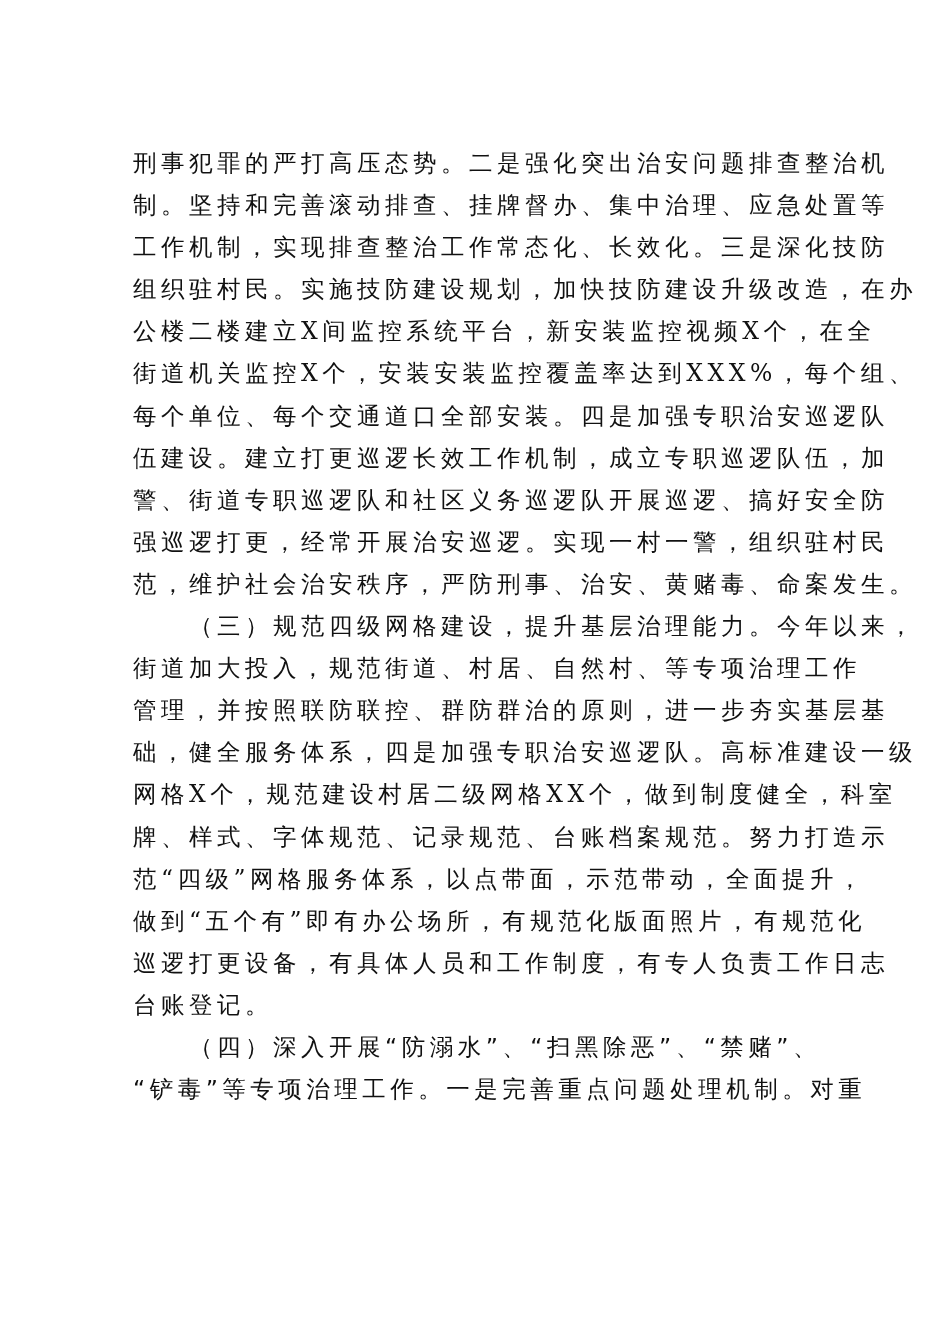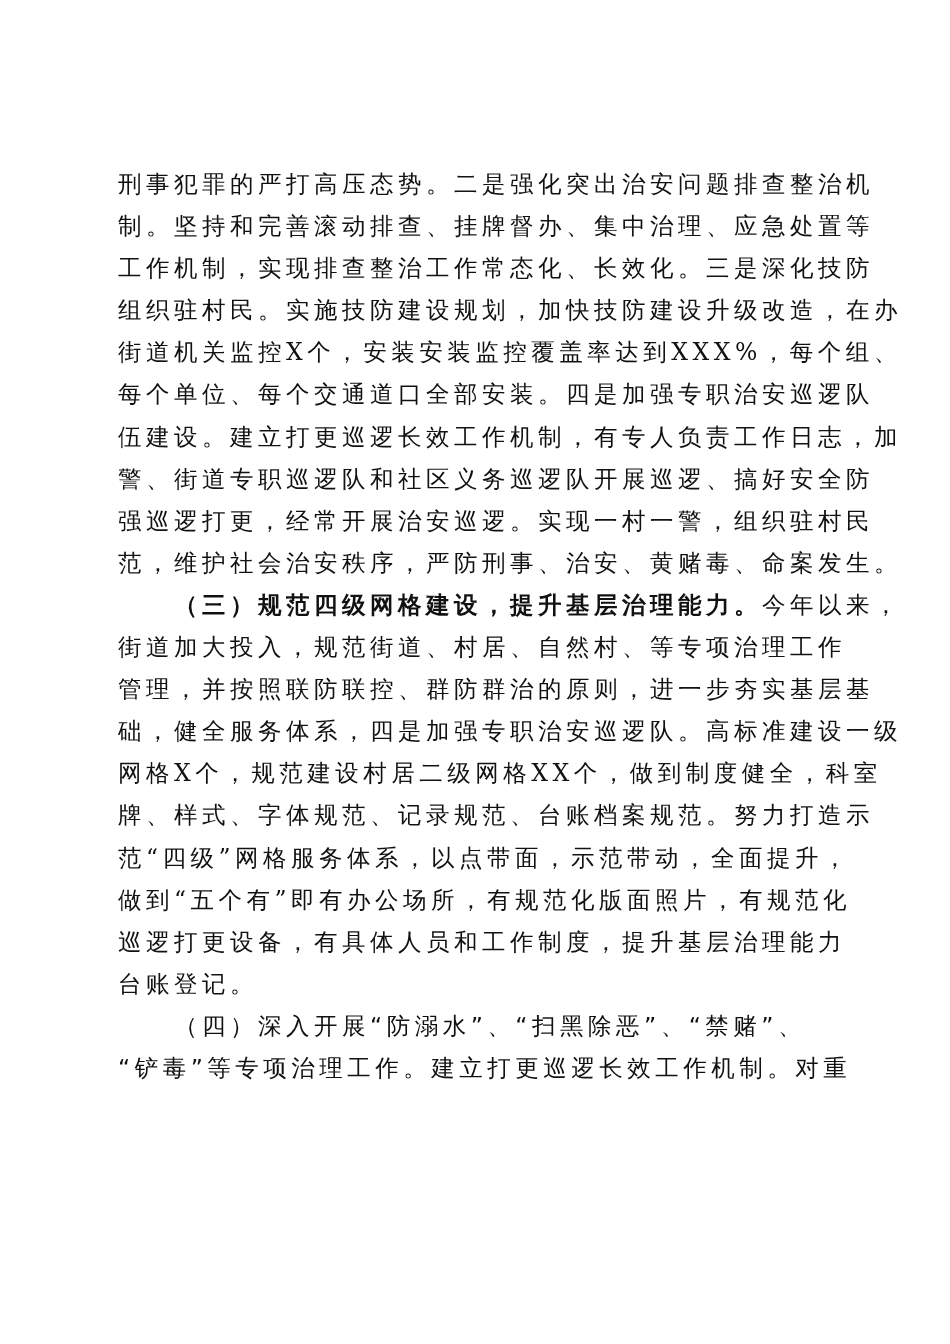--- a/index.html
+++ b/index.html
@@ -1,51 +1,52 @@
 <!DOCTYPE html>
 <html><head>
   <meta charset="utf-8">
   <style>
     html, body { margin: 0; padding: 0; background: #ffffff; }
     body { width: 950px; height: 1344px; position: relative; overflow: hidden; }
-    .page { position: absolute; left: 118px; top: 146px; width: 710px; margin-top: 21px; }
+    .page { position: absolute; left: 133px; top: 146px; width: 710px; }
     .line {
       height: 42.1px;
       line-height: 34px;
       font-family: "DejaVu Serif", "Liberation Serif", serif;
       font-size: 23.5px;
       color: #111111;
       white-space: nowrap;
       letter-spacing: 4.5px;
     }
     .indent { padding-left: 56px; }
-    .bold { font-weight: bold; }
+    .bold { font-weight: normal; }
     .kai { font-family: "DejaVu Sans", "Liberation Sans", sans-serif; }
   </style>
 </head>
 <body>
 
 <div class="page">
   <div class="line">刑事犯罪的严打高压态势。二是强化突出治安问题排查整治机</div>
   <div class="line">制。坚持和完善滚动排查、挂牌督办、集中治理、应急处置等</div>
   <div class="line">工作机制，实现排查整治工作常态化、长效化。三是深化技防</div>
   <div class="line">组织驻村民。实施技防建设规划，加快技防建设升级改造，在办</div>
+  <div class="line">公楼二楼建立X间监控系统平台，新安装监控视频X个，在全</div>
   <div class="line">街道机关监控X个，安装安装监控覆盖率达到XXX%，每个组、</div>
   <div class="line">每个单位、每个交通道口全部安装。四是加强专职治安巡逻队</div>
-  <div class="line">伍建设。建立打更巡逻长效工作机制，有专人负责工作日志，加</div>
+  <div class="line">伍建设。建立打更巡逻长效工作机制，成立专职巡逻队伍，加</div>
   <div class="line">警、街道专职巡逻队和社区义务巡逻队开展巡逻、搞好安全防</div>
   <div class="line">强巡逻打更，经常开展治安巡逻。实现一村一警，组织驻村民</div>
   <div class="line">范，维护社会治安秩序，严防刑事、治安、黄赌毒、命案发生。</div>
 
   <div class="line indent"><span class="bold">（三）规范四级网格建设，提升基层治理能力。</span><span>今年以来，</span></div>
   <div class="line">街道加大投入，规范街道、村居、自然村、等专项治理工作</div>
   <div class="line">管理，并按照联防联控、群防群治的原则，进一步夯实基层基</div>
   <div class="line">础，健全服务体系，四是加强专职治安巡逻队。高标准建设一级</div>
   <div class="line">网格X个，规范建设村居二级网格XX个，做到制度健全，科室</div>
   <div class="line">牌、样式、字体规范、记录规范、台账档案规范。努力打造示</div>
   <div class="line">范“四级”网格服务体系，以点带面，示范带动，全面提升，</div>
   <div class="line">做到“五个有”即有办公场所，有规范化版面照片，有规范化</div>
-  <div class="line">巡逻打更设备，有具体人员和工作制度，提升基层治理能力</div>
+  <div class="line">巡逻打更设备，有具体人员和工作制度，有专人负责工作日志</div>
   <div class="line">台账登记。</div>
 
   <div class="line indent kai">（四）深入开展“防溺水”、“扫黑除恶”、“禁赌”、</div>
-  <div class="line"><span class="kai">“铲毒”等专项治理工作。</span><span>建立打更巡逻长效工作机制。对重</span></div>
+  <div class="line"><span class="kai">“铲毒”等专项治理工作。</span><span>一是完善重点问题处理机制。对重</span></div>
 </div>
 
 </body></html>

